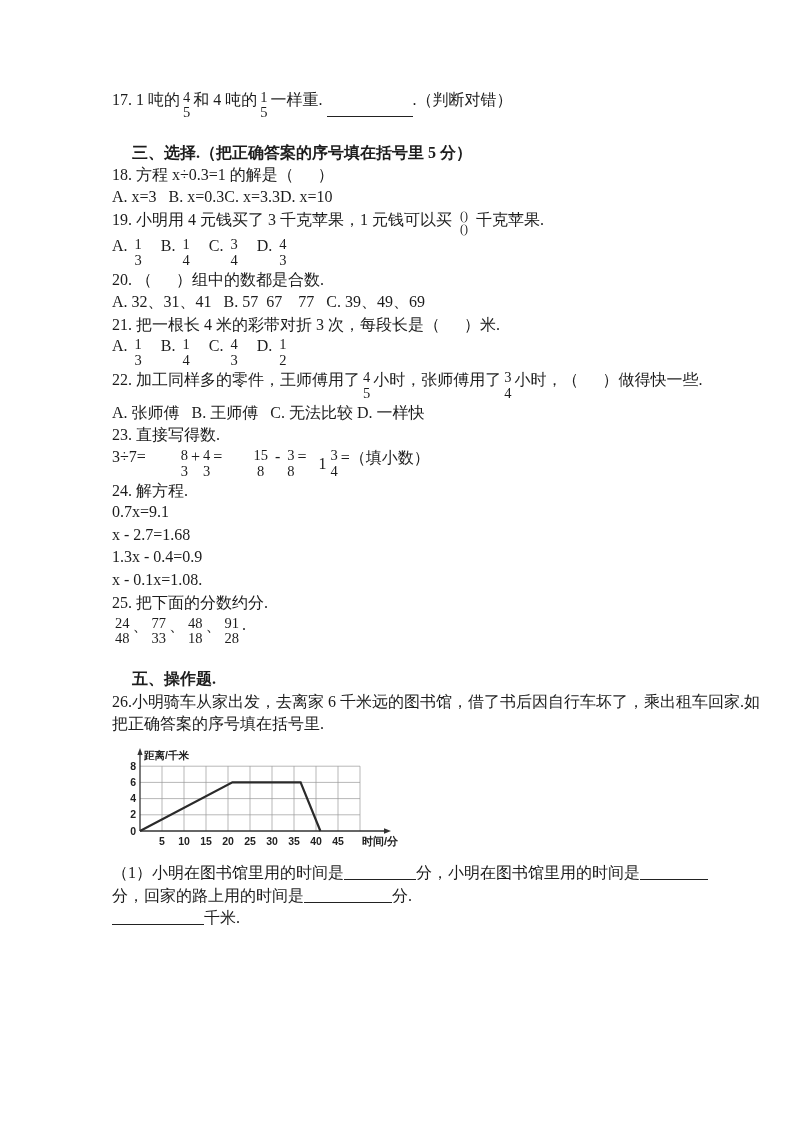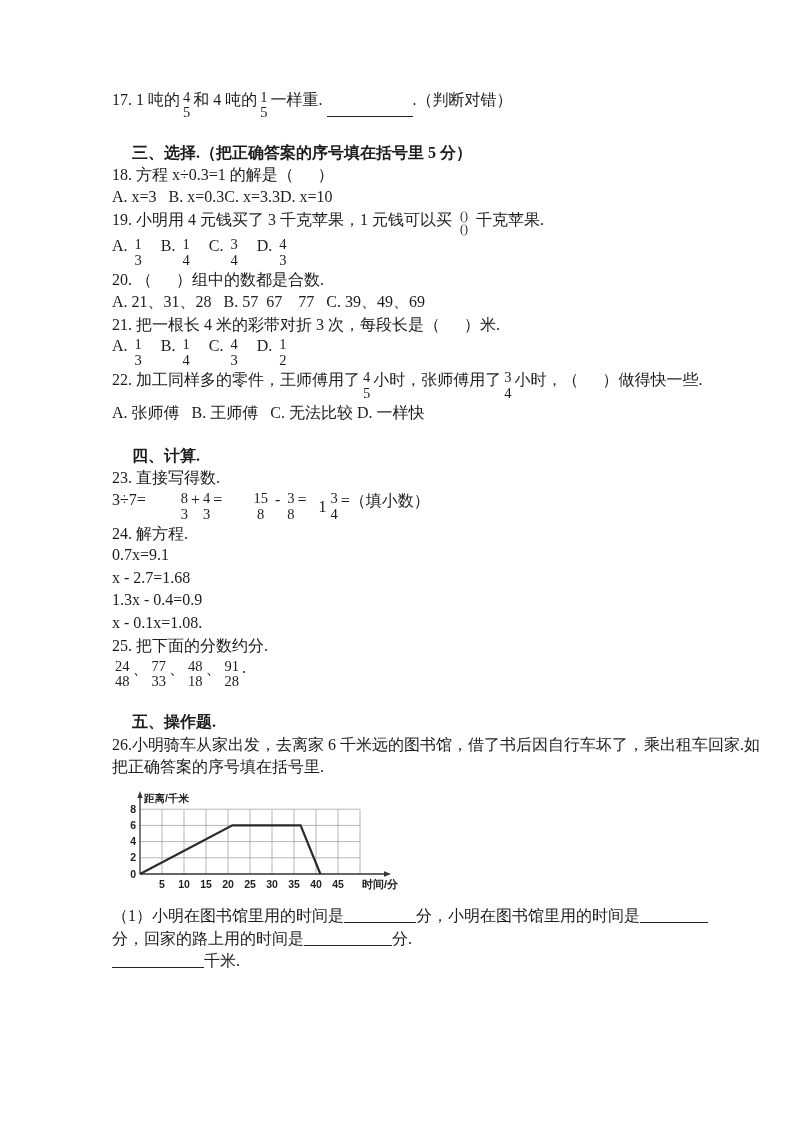--- a/index.html
+++ b/index.html
@@ -84,21 +84,21 @@
         <span class="tx">    D. </span>
         <span class="fr">
           <span>4</span>
           <span>3</span>
         </span>
       </div>
       <div class="line">
         <span class="tx">20. （      ）组中的数都是合数.</span>
       </div>
       <div class="line">
-        <span class="tx">A. 21、31、28   B. 57  67    77   C. 39、49、69</span>
+        <span class="tx">A. 32、31、41   B. 57  67    77   C. 39、49、69</span>
       </div>
       <div class="line">
         <span class="tx">21. 把一根长 4 米的彩带对折 3 次，每段长是（      ）米.</span>
       </div>
       <div class="line">
         <span class="tx">A. </span>
         <span class="fr">
           <span>1</span>
           <span>3</span>
         </span>
@@ -126,23 +126,20 @@
         </span>
         <span class="tx">小时，张师傅用了</span>
         <span class="fr">
           <span>3</span>
           <span>4</span>
         </span>
         <span class="tx">小时，（      ）做得快一些.</span>
       </div>
       <div class="line">
         <span class="tx">A. 张师傅   B. 王师傅   C. 无法比较 D. 一样快</span>
-      </div>
-      <div class="line bold sec">
-        <span class="tx">四、计算.</span>
       </div>
       <div class="line">
         <span class="tx">23. 直接写得数.</span>
       </div>
       <div class="line">
         <span class="tx">3÷7=        </span>
         <span class="fr">
           <span>8</span>
           <span>3</span>
         </span>

